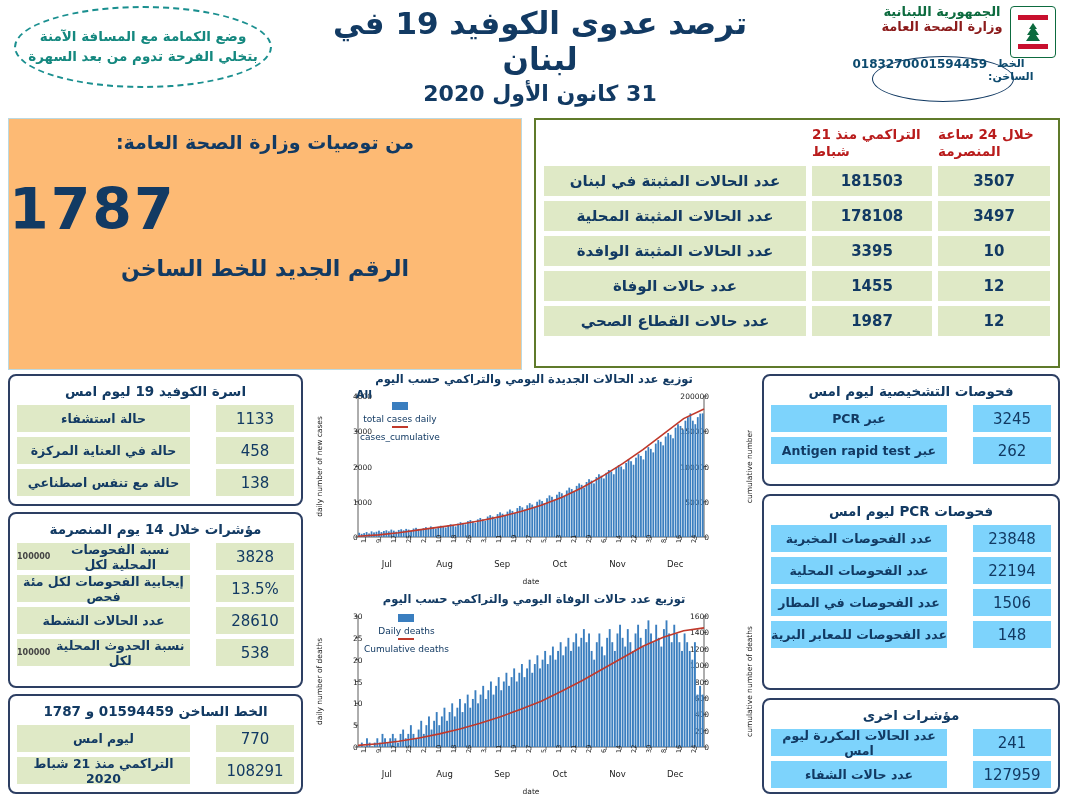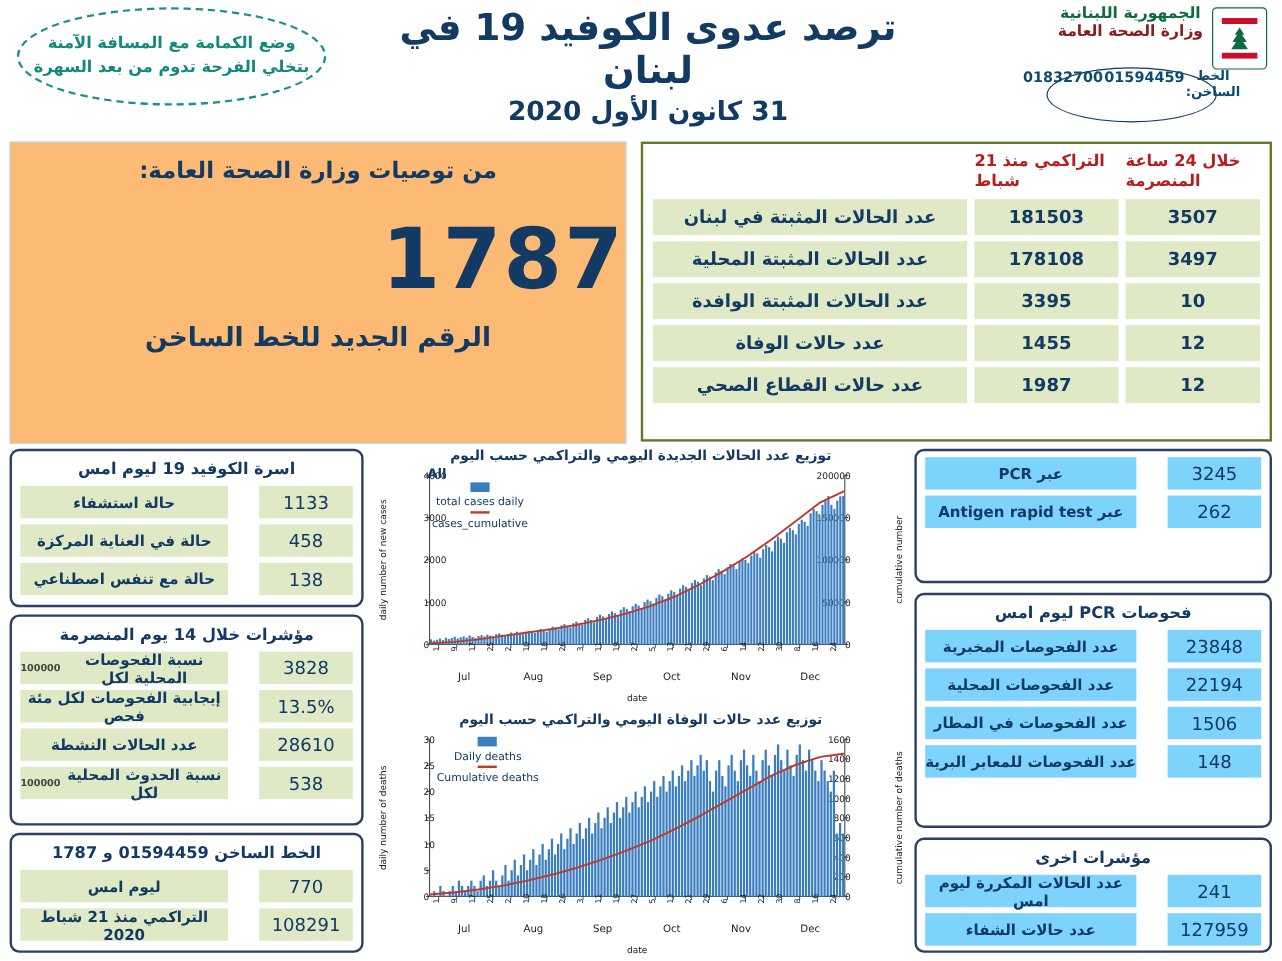--- a/index.html
+++ b/index.html
@@ -45,21 +45,21 @@
   }
   
   #hotline-panel{
     top:118px;left:8px;width:512px;height:250px;
     background:#fdba74;border:1px solid #bcd9e0;
   }
   #hotline-panel .ministry-note{
     text-align:center;font-size:19px;font-weight:bold;color:#123a63;margin-top:12px;
   }
   #hotline-panel .bignum{
-    text-align:right;font-size:70px;font-weight:bold;color:#123a63;line-height:1.0;margin-top:28px;
+    text-align:left;font-size:57px;font-weight:bold;color:#123a63;line-height:1.0;margin-top:28px;
     letter-spacing:2px;
   }
   #hotline-panel .sub{
     text-align:center;font-size:22px;font-weight:bold;color:#123a63;margin-top:18px;
   }
   
   #toptable{
     top:118px;left:534px;width:526px;height:250px;
     border:2px solid #5f7a2a;background:#ffffff;box-sizing:border-box;padding:6px 8px;
   }
@@ -232,20 +232,21 @@
     <div class="pv">770</div>
     <div class="pl">ليوم امس</div>
   </div>
   <div class="prow">
     <div class="pv">108291</div>
     <div class="pl">التراكمي منذ 21 شباط 2020</div>
   </div>
 </div>
 
 <div class="abs panel lilac" id="box-tests-yest">
+  <div class="ptitle">فحوصات التشخيصية ليوم امس</div>
   <div class="prow">
     <div class="pv">3245</div>
     <div class="pl">عبر  PCR</div>
   </div>
   <div class="prow">
     <div class="pv">262</div>
     <div class="pl">عبر Antigen rapid test</div>
   </div>
 </div>
 

